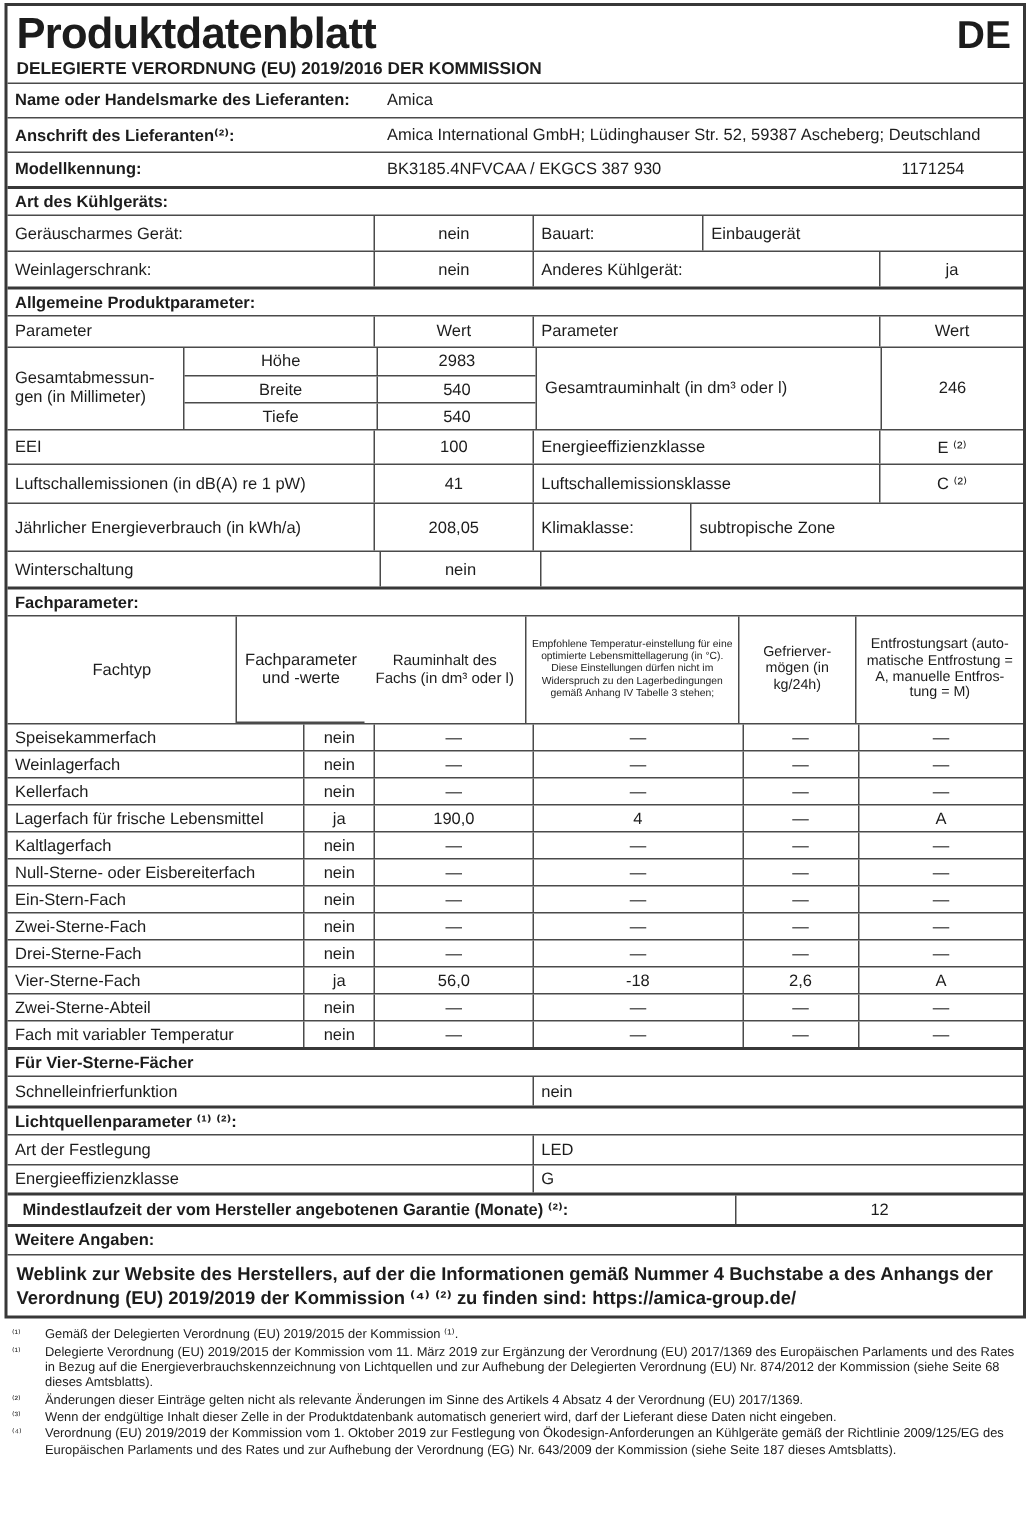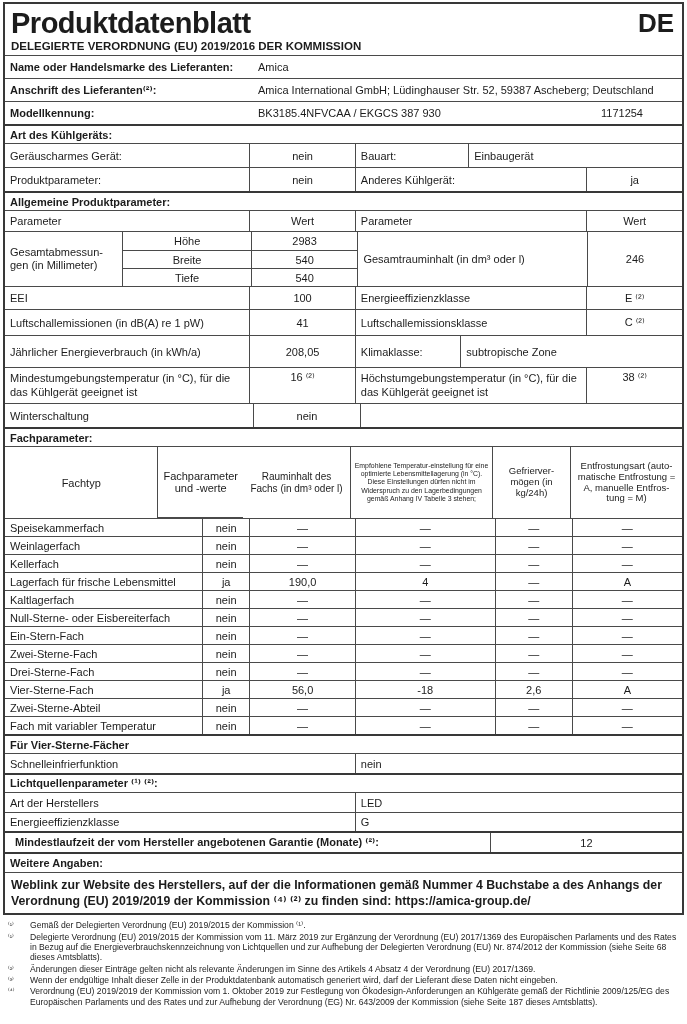--- a/index.html
+++ b/index.html
@@ -84,21 +84,21 @@
     <div class="row thick" style="min-height:19px">
       <div class="sec flex1">Art des Kühlgeräts:</div>
     </div>
     <div class="row" style="min-height:24px">
       <div class="c w-c1">Geräuscharmes Gerät:</div>
       <div class="c bl ctr w-c2">nein</div>
       <div class="c bl w-r1">Bauart:</div>
       <div class="c bl w-r2">Einbaugerät</div>
     </div>
     <div class="row" style="min-height:24px">
-      <div class="c w-c1">Produktparameter:</div>
+      <div class="c w-c1">Weinlagerschrank:</div>
       <div class="c bl ctr w-c2">nein</div>
       <div class="c bl w-c3">Anderes Kühlgerät:</div>
       <div class="c bl ctr w-c4">ja</div>
     </div>
 
     <div class="row thick" style="min-height:19px">
       <div class="sec flex1">Allgemeine Produktparameter:</div>
     </div>
     <div class="row" style="min-height:21px">
       <div class="c w-c1">Parameter</div>
@@ -138,26 +138,20 @@
       <div class="c bl ctr w-c2">41</div>
       <div class="c bl w-c3">Luftschallemissionsklasse</div>
       <div class="c bl ctr w-c4">C ⁽²⁾</div>
     </div>
     <div class="row" style="min-height:32px">
       <div class="c w-c1">Jährlicher Energieverbrauch (in kWh/a)</div>
       <div class="c bl ctr w-c2">208,05</div>
       <div class="c bl w-k1">Klimaklasse:</div>
       <div class="c bl w-k2">subtropische Zone</div>
     </div>
-    <div class="row" style="min-height:36px">
-      <div class="c w-c1" style="line-height:1.2">Mindestumgebungstemperatur (in °C), für die das Kühlgerät geeignet ist</div>
-      <div class="c bl ctr w-c2" style="align-items:flex-start;padding-top:3px">16 ⁽²⁾</div>
-      <div class="c bl w-c3" style="line-height:1.2">Höchstumgebungstemperatur (in °C), für die das Kühlgerät geeignet ist</div>
-      <div class="c bl ctr w-c4" style="align-items:flex-start;padding-top:3px">38 ⁽²⁾</div>
-    </div>
     <div class="row" style="min-height:24px">
       <div class="c w-c1">Winterschaltung</div>
       <div class="c bl ctr w-c2">nein</div>
       <div class="c bl flex1"></div>
     </div>
 
     <div class="row thick" style="min-height:19px">
       <div class="sec flex1">Fachparameter:</div>
     </div>
     <div class="row" style="min-height:72px">
@@ -275,21 +269,21 @@
     </div>
     <div class="row" style="min-height:20px">
       <div class="c w-s1">Schnelleinfrierfunktion</div>
       <div class="c bl w-s2">nein</div>
     </div>
 
     <div class="row thick" style="min-height:19px">
       <div class="sec flex1">Lichtquellenparameter ⁽¹⁾ ⁽²⁾:</div>
     </div>
     <div class="row" style="min-height:20px">
-      <div class="c w-s1">Art der Herstellers</div>
+      <div class="c w-s1">Art der Festlegung</div>
       <div class="c bl w-s2">LED</div>
     </div>
     <div class="row" style="min-height:19px">
       <div class="c w-s1">Energieeffizienzklasse</div>
       <div class="c bl w-s2">G</div>
     </div>
 
     <div class="row thick" style="min-height:21px">
       <div class="c lbl w-g1">Mindestlaufzeit der vom Hersteller angebotenen Garantie (Monate) ⁽²⁾:</div>
       <div class="c bl ctr w-g2">12</div>

